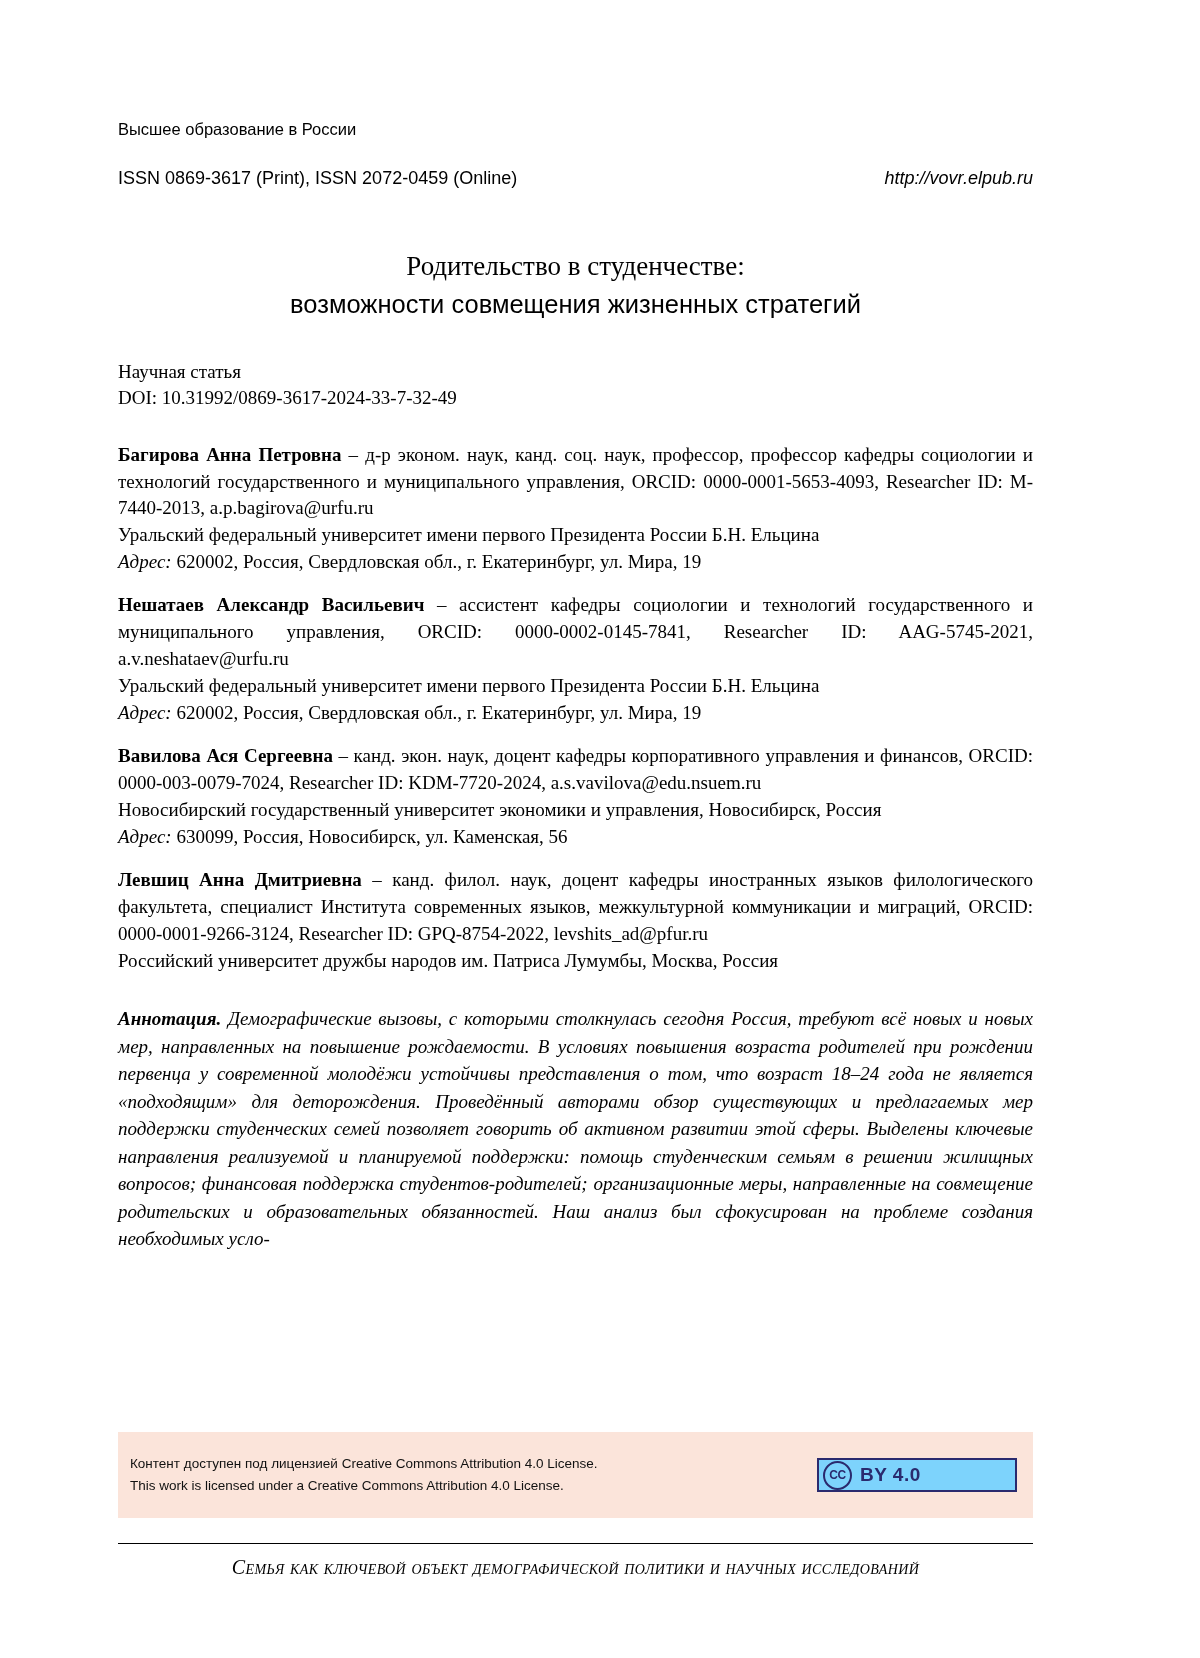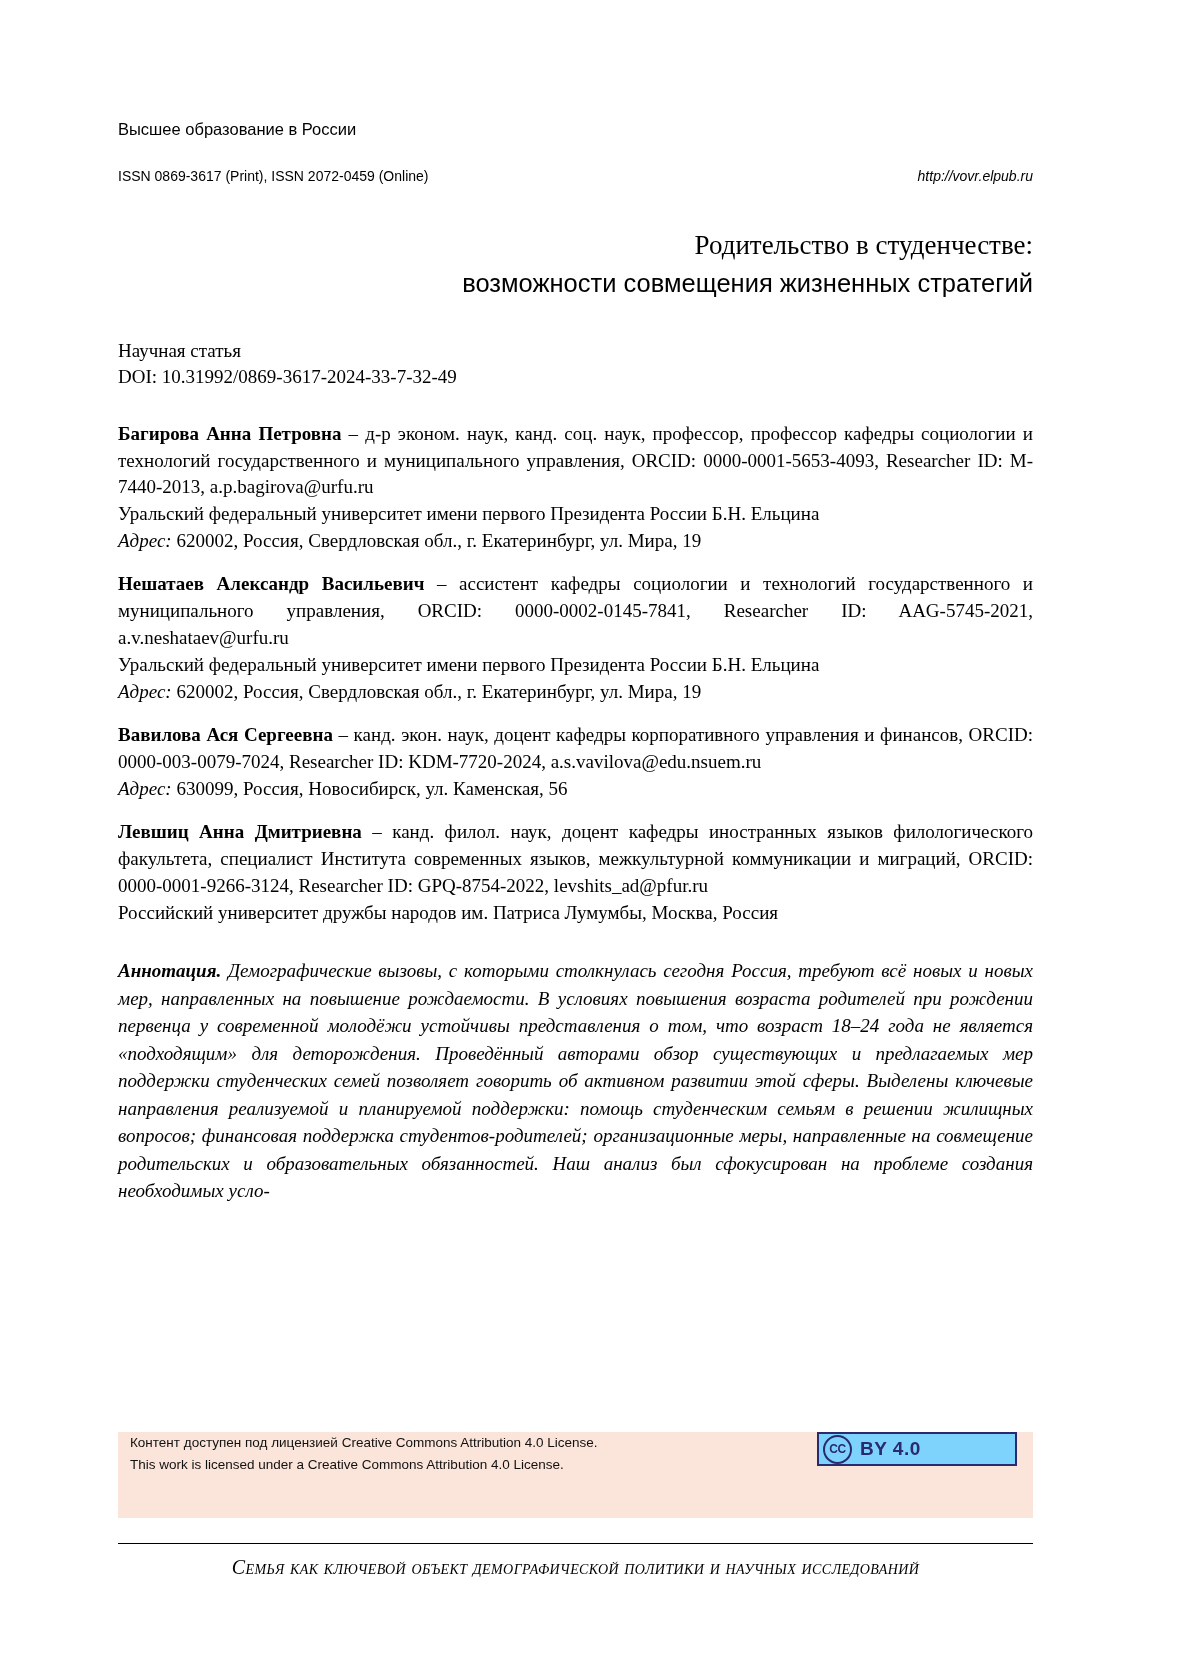--- a/index.html
+++ b/index.html
@@ -39,29 +39,29 @@
     margin-top: 120px;
   }
   .runhead .left { white-space: nowrap; }
   .runhead .right { white-space: nowrap; }
 
   .issnline {
     display: flex;
     justify-content: space-between;
     align-items: baseline;
     font-family: "Liberation Sans", sans-serif;
-    font-size: 14px;
+    font-size: 18px;
     margin-top: 29px;
   }
   .issnline .right { font-style: italic; }
 
   
   .title {
-    text-align: right;
-    margin-top: 42px;
+    text-align: center;
+    margin-top: 58px;
     font-size: 27px;
     line-height: 1.45;
   }
   .title .l1 { display: block; font-family: "Liberation Serif", serif; }
   .title .l2 { display: block; font-family: "Liberation Sans", sans-serif; font-size: 25.5px; }
 
   
   .artmeta {
     margin-top: 36px;
     font-size: 19px;
@@ -95,20 +95,21 @@
 
   
   .license {
     position: absolute;
     left: 118px;
     top: 1432px;
     width: 915px;
     background: #fbe4da;
     height: 86px;
     display: flex;
+    align-items: center;
     justify-content: space-between;
     box-sizing: border-box;
     padding: 0 16px 0 12px;
   }
   .license .txt {
     font-family: "Liberation Sans", sans-serif;
     font-size: 13.5px;
     line-height: 1.62;
     color: #111;
   }
@@ -211,20 +212,21 @@
         <div class="affil">Уральский федеральный университет имени первого Президента России Б.Н. Ельцина</div>
         <div class="affil">
           <span class="addr-label">Адрес:</span><span> 620002, Россия, Свердловская обл., г. Екатеринбург, ул. Мира, 19</span>
         </div>
       </div>
 
       <div class="author-block">
         <div class="author-para">
           <span class="author-name">Вавилова Ася Сергеевна</span><span> – канд. экон. наук, доцент кафедры корпоративного управления и финансов, ORCID: 0000-003-0079-7024, Researcher ID: KDM-7720-2024, a.s.vavilova@edu.nsuem.ru</span>
         </div>
+        <div class="author-para">Новосибирский государственный университет экономики и управления, Новосибирск, Россия</div>
         <div class="affil">
           <span class="addr-label">Адрес:</span><span> 630099, Россия, Новосибирск, ул. Каменская, 56</span>
         </div>
       </div>
 
       <div class="author-block">
         <div class="author-para">
           <span class="author-name">Левшиц Анна Дмитриевна</span><span> – канд. филол. наук, доцент кафедры иностранных языков филологического факультета, специалист Института современных языков, межкультурной коммуникации и миграций, ORCID: 0000-0001-9266-3124, Researcher ID: GPQ-8754-2022, levshits_ad@pfur.ru</span>
         </div>
         <div class="affil">Российский университет дружбы народов им. Патриса Лумумбы, Москва, Россия</div>

